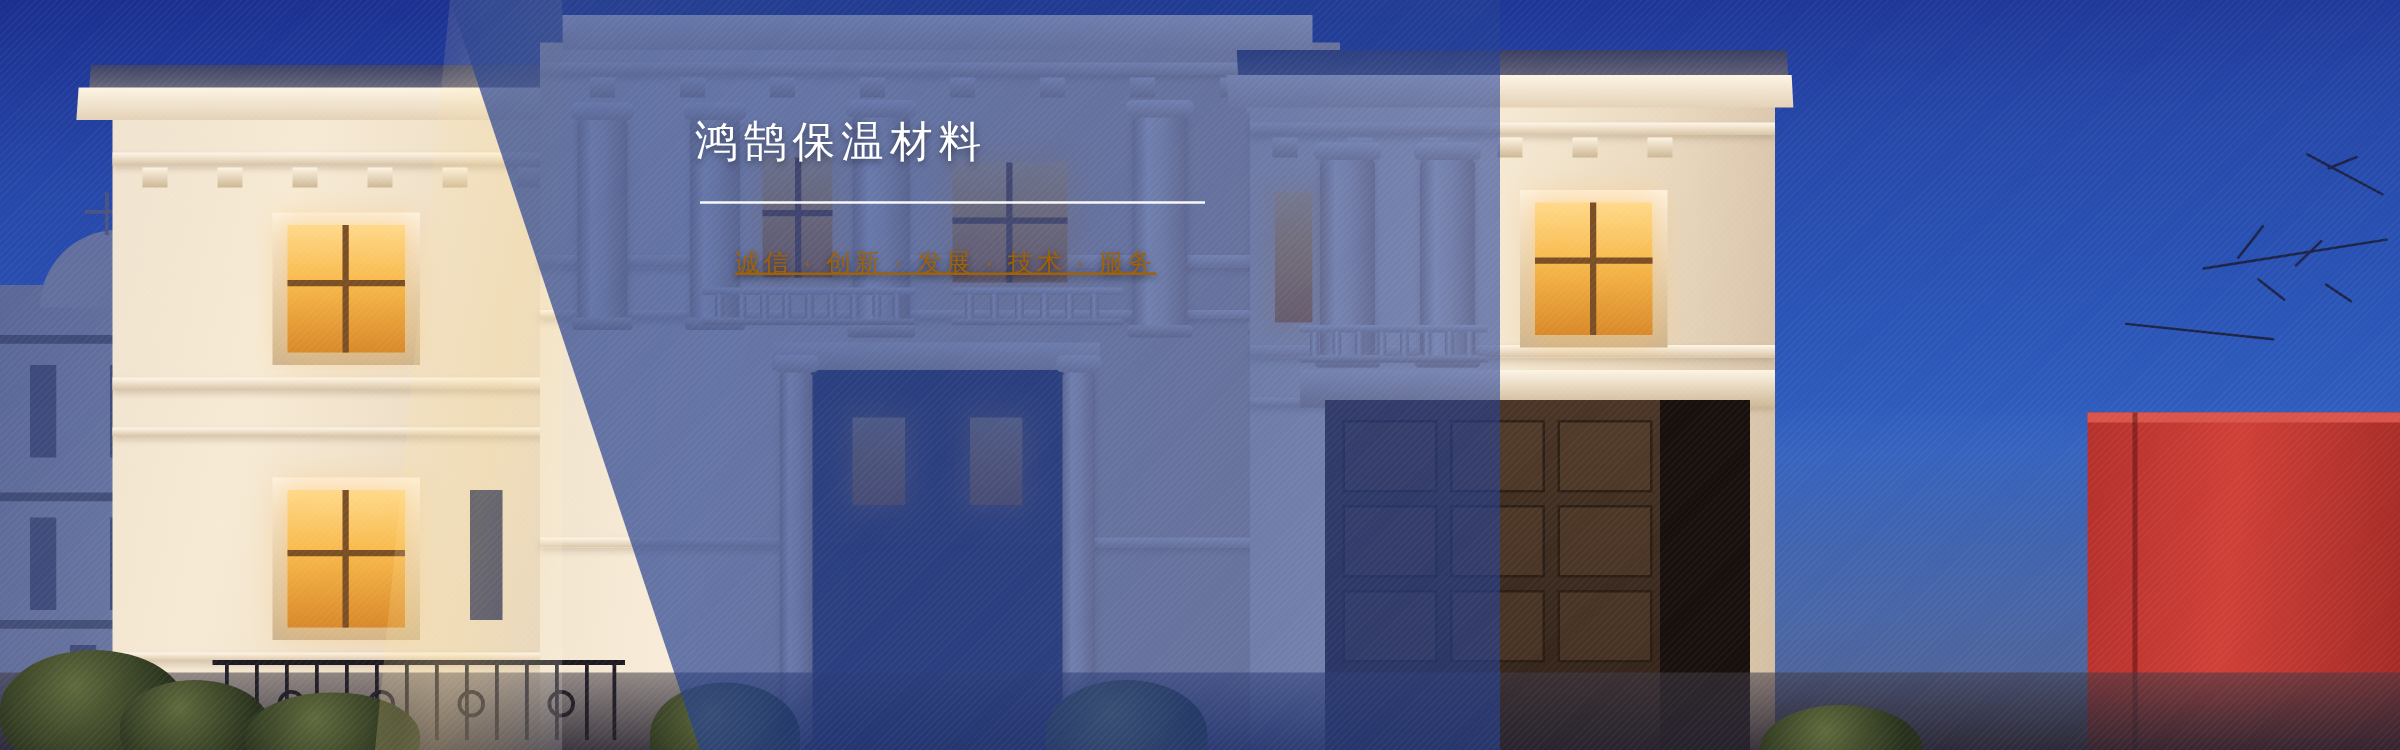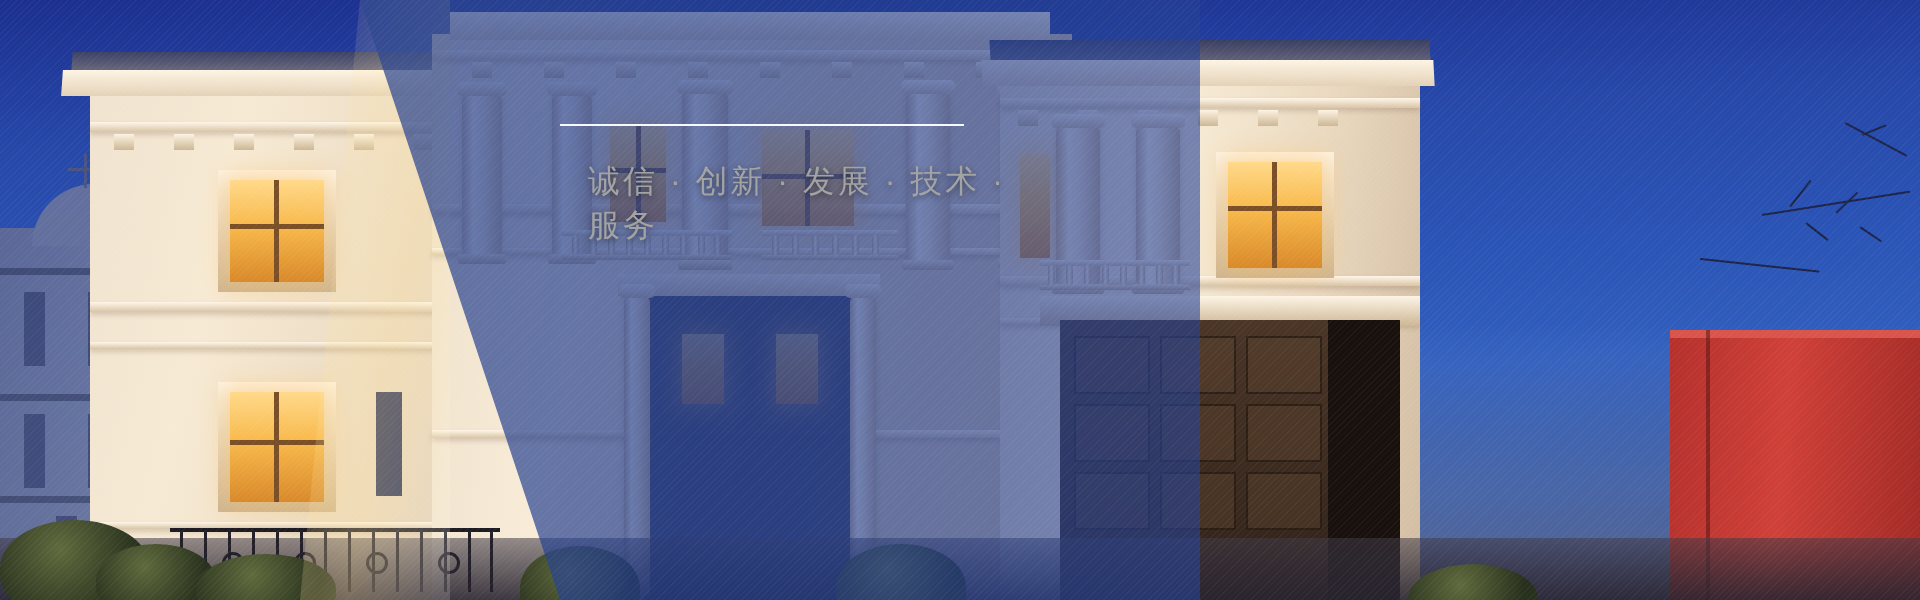--- a/index.html
+++ b/index.html
@@ -126,22 +126,22 @@
   .brand{font-size:34px;letter-spacing:5px;color:#ffffff;line-height:1.1;
     text-shadow:0 2px 6px rgba(0,0,0,.45);}
   .rule{width:404px;height:2px;background:#ffffff;margin:28px 0 22px 4px;opacity:.95;}
   .head{font-size:54px;font-weight:bold;letter-spacing:2px;line-height:1.12;
     color:#ffe71a;
     text-shadow:
       -2px -2px 0 #ffffff, 2px -2px 0 #ffffff, -2px 2px 0 #ffffff, 2px 2px 0 #ffffff,
       0 -2px 0 #ffffff, 0 2px 0 #ffffff, -2px 0 0 #ffffff, 2px 0 0 #ffffff,
       4px 5px 10px rgba(10,20,60,.55);}
   .head.l2{margin-top:6px;}
-  .tag{margin-top:34px;margin-left:32px;font-size:32px;letter-spacing:3px;color:#a3a3a3;
-    text-shadow:0 2px 6px rgba(0,0,0,.45);}
+  .tag{margin-top:34px;margin-left:32px;font-size:20px;letter-spacing:3px;color:#a16207;
+    text-shadow:0 2px 6px rgba(0,0,0,.45);text-decoration:underline;}
 </style>
 </head>
 <body>
 
 <div id="banner">
 
   <div class="sky"></div>
   <div class="sky-haze"></div>
 
   <div>
@@ -380,17 +380,18 @@
     <div class="shrub" style="left:836px;bottom:-30px;width:130px;height:86px;"></div>
     <div class="shrub" style="left:1408px;bottom:-34px;width:130px;height:70px;"></div>
   </div>
 
   <div class="beam"></div>
   <div class="overlay-panel"></div>
   <div class="overlay-soft"></div>
   <div class="scanlines"></div>
 
   <div class="copy">
+    <div class="brand">鸿鹄保温材料</div>
     <div class="rule"></div>
     <div class="tag">诚信 · 创新 · 发展 · 技术 · 服务</div>
   </div>
 
 </div>
 
 </body></html>

